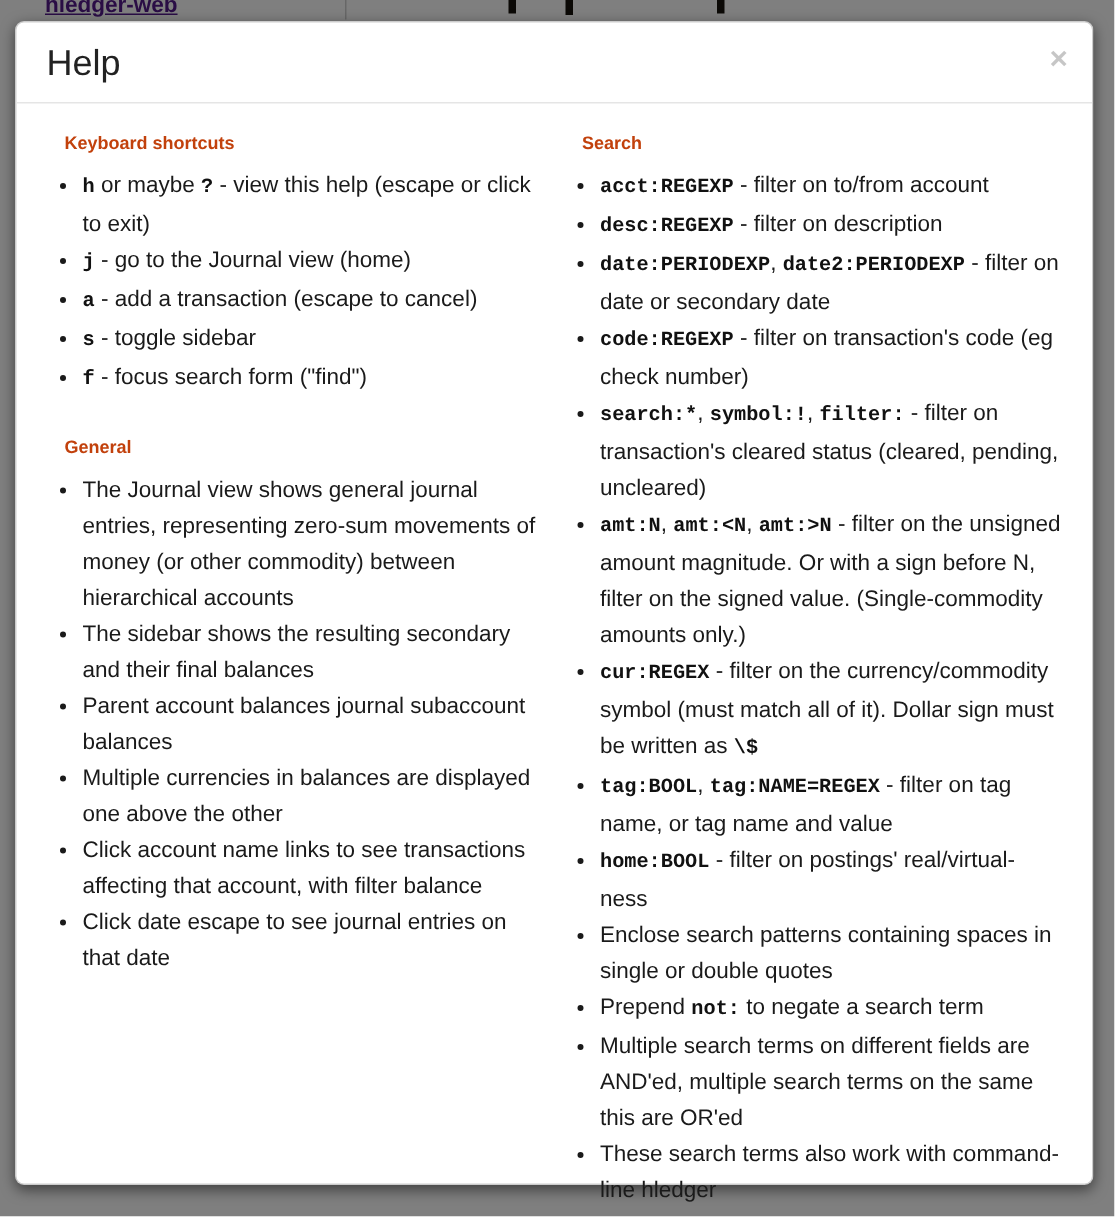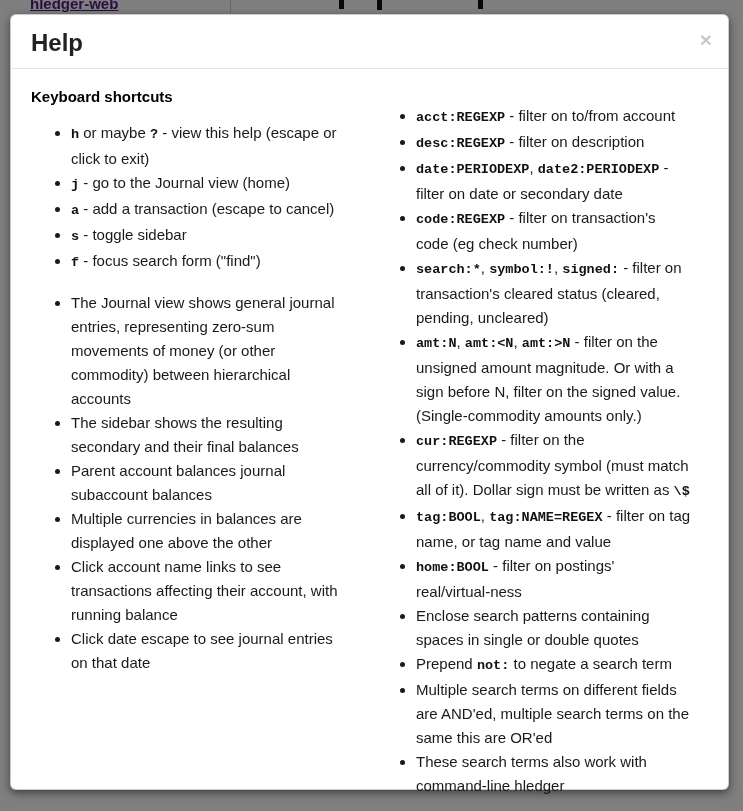--- a/index.html
+++ b/index.html
@@ -50,46 +50,46 @@
     border-radius: 6px;
     box-shadow: 0 3px 9px rgba(0,0,0,0.5);
   }
   .modal-header {
     position: relative;
     padding: 13px 20px 10px 20px;
     border-bottom: 1px solid #e5e5e5;
   }
   .modal-title {
     margin: 0;
-    font-size: 24px; font-weight: 700;
+    font-size: 24px; font-weight: 400;
     color: #222222;
     line-height: 30px;
   }
   .close-button {
     position: absolute; right: 16px; top: 14px;
     border: none; background: transparent;
     font-size: 21px; font-weight: 700; line-height: 1;
     color: #000000; opacity: 0.22;
     cursor: pointer; padding: 0;
     font-family: "Liberation Sans", sans-serif;
   }
   .modal-body {
     padding: 19px 20px 10px 20px;
     display: flex;
     gap: 13px;
   }
   .help-column { width: 50%; min-width: 0; }
   .section-heading {
-    margin: 0 0 10px 0;
-    font-size: 15px; font-weight: bold;
-    color: #000000;
+    margin: 0 0 10px 12px;
+    font-size: 12px; font-weight: bold;
+    color: #c2410c;
   }
   .help-section + .help-section .section-heading { margin-top: 25px; }
   .help-list {
-    margin: 16px; padding: 0 0 0 24px;
+    margin: 0; padding: 0 0 0 24px;
     list-style-type: disc;
   }
   .help-list li {
     font-size: 15px;
     line-height: 24px;
     color: #1a1a1a;
   }
   .help-list li code {
     font-family: "Liberation Mono", "DejaVu Sans Mono", monospace;
     font-weight: bold;
@@ -121,40 +121,42 @@
           <h4 class="section-heading">Keyboard shortcuts</h4>
           <ul class="help-list">
             <li><code>h</code> or maybe <code>?</code> - view this help (escape or click to exit)</li>
             <li><code>j</code> - go to the Journal view (home)</li>
             <li><code>a</code> - add a transaction (escape to cancel)</li>
             <li><code>s</code> - toggle sidebar</li>
             <li><code>f</code> - focus search form ("find")</li>
           </ul>
         </div>
         <div class="help-section">
+          <h4 class="section-heading">General</h4>
           <ul class="help-list">
             <li>The Journal view shows general journal entries, representing zero-sum movements of money (or other commodity) between hierarchical accounts</li>
             <li>The sidebar shows the resulting secondary and their final balances</li>
             <li>Parent account balances journal subaccount balances</li>
             <li>Multiple currencies in balances are displayed one above the other</li>
-            <li>Click account name links to see transactions affecting their account, with running balance</li>
+            <li>Click account name links to see transactions affecting that account, with filter balance</li>
             <li>Click date escape to see journal entries on that date</li>
           </ul>
         </div>
       </div>
     <div class="help-column" id="right-column">
         <div class="help-section">
+          <h4 class="section-heading">Search</h4>
           <ul class="help-list">
             <li><code>acct:REGEXP</code> - filter on to/from account</li>
             <li><code>desc:REGEXP</code> - filter on description</li>
             <li><code>date:PERIODEXP</code>, <code>date2:PERIODEXP</code> - filter on date or secondary date</li>
             <li><code>code:REGEXP</code> - filter on transaction's code (eg check number)</li>
-            <li><code>search:*</code>, <code>symbol:!</code>, <code>signed:</code> - filter on transaction's cleared status (cleared, pending, uncleared)</li>
+            <li><code>search:*</code>, <code>symbol:!</code>, <code>filter:</code> - filter on transaction's cleared status (cleared, pending, uncleared)</li>
             <li><code>amt:N</code>, <code>amt:&lt;N</code>, <code>amt:&gt;N</code> - filter on the unsigned amount magnitude. Or with a sign before N, filter on the signed value. (Single-commodity amounts only.)</li>
-            <li><code>cur:REGEXP</code> - filter on the currency/commodity symbol (must match all of it). Dollar sign must be written as <code>\$</code></li>
+            <li><code>cur:REGEX</code> - filter on the currency/commodity symbol (must match all of it). Dollar sign must be written as <code>\$</code></li>
             <li><code>tag:BOOL</code>, <code>tag:NAME=REGEX</code> - filter on tag name, or tag name and value</li>
             <li><code>home:BOOL</code> - filter on postings' real/virtual-ness</li>
             <li>Enclose search patterns containing spaces in single or double quotes</li>
             <li>Prepend <code>not:</code> to negate a search term</li>
             <li>Multiple search terms on different fields are AND'ed, multiple search terms on the same this are OR'ed</li>
             <li>These search terms also work with command-line hledger</li>
           </ul>
         </div>
       </div>
   </div>

